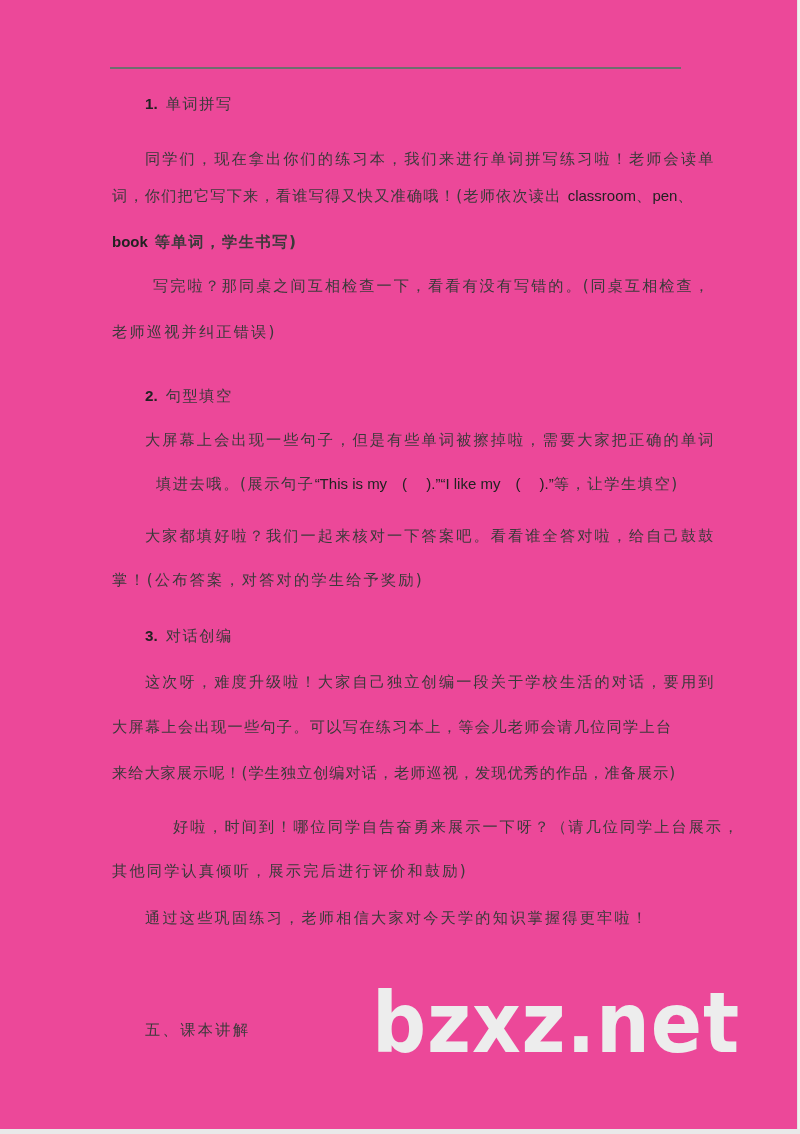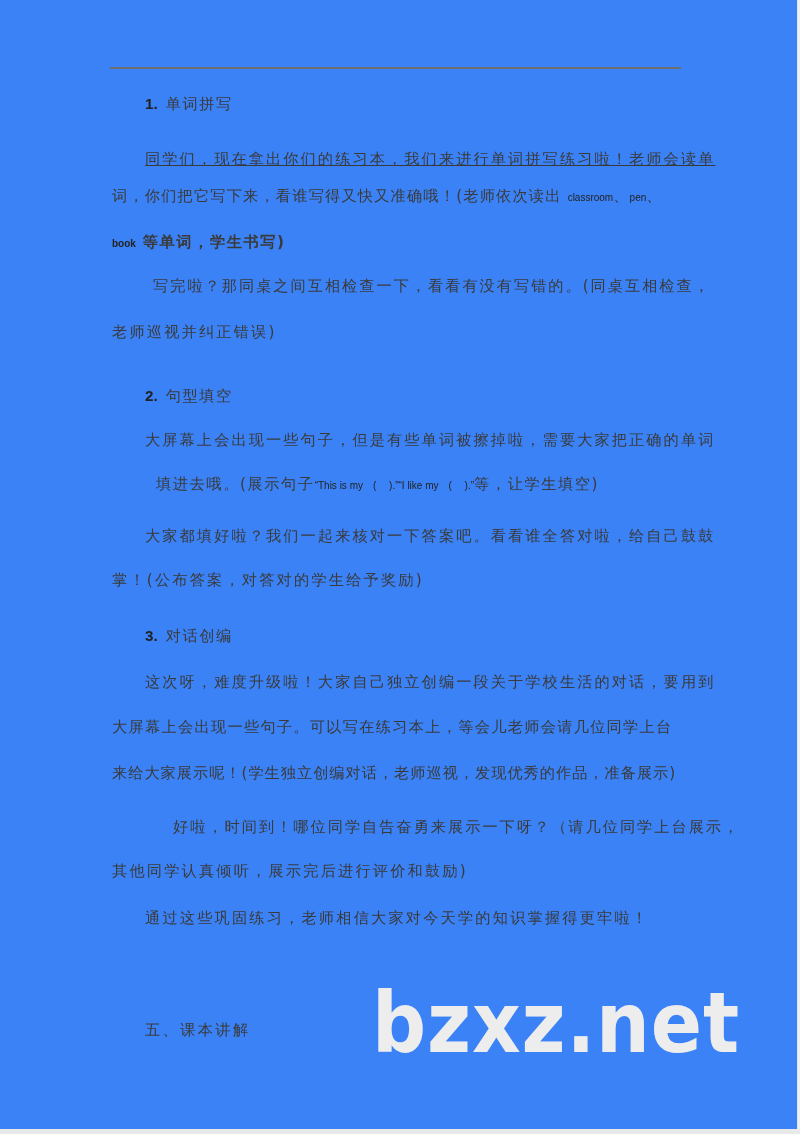--- a/index.html
+++ b/index.html
@@ -14,21 +14,21 @@
       overflow: hidden;
       font-family: "DejaVu Sans", "Liberation Sans", sans-serif;
       color: #333333;
     }
     .page {
       position: absolute;
       left: 0;
       top: 0;
       width: 797px;
       height: 1129px;
-      background: #3b82f6;
+      background: #ec4899;
       border-right: 1px solid #e4e4e4;
     }
     .bottom-band {
       position: absolute;
       left: 0;
       top: 1129px;
       width: 800px;
       height: 5px;
       background: #e9e9e9;
     }
@@ -53,21 +53,21 @@
       white-space: nowrap;
       font-size: 15.2px;
       line-height: 20px;
       color: #3a3a3a;
       letter-spacing: 1.6px;
     }
     .line .latin {
       font-family: "Liberation Sans", "DejaVu Sans", sans-serif;
       letter-spacing: 0;
       color: #222222;
-      font-size: 10px;
+      font-size: 15px;
     }
     .heading {
       position: absolute;
       white-space: nowrap;
       font-size: 15.2px;
       line-height: 20px;
       color: #3a3a3a;
       letter-spacing: 1.6px;
     }
     .heading .num {
@@ -96,21 +96,21 @@
 <body>
 
 <div class="page">
 
   <div class="header-rule"></div>
 
   <div class="heading" style="left:145px; top:94px;">
     <span class="num">1.</span><span>单词拼写</span>
   </div>
 
-  <div class="line" style="left:145px; top:149px; letter-spacing:2.1px;text-decoration:underline;">
+  <div class="line" style="left:145px; top:149px; letter-spacing:2.1px;">
     <span>同学们，现在拿出你们的练习本，我们来进行单词拼写练习啦！老师会读单</span>
   </div>
   <div class="line" style="left:112px; top:186px; letter-spacing:1.2px;">
     <span>词，你们把它写下来，看谁写得又快又准确哦！(老师依次读出 </span><span class="latin">classroom</span><span>、</span><span class="latin">pen</span><span>、</span>
   </div>
   <div class="line" style="left:112px; top:232px;font-weight:bold;">
     <span class="latin">book</span><span> 等单词，学生书写)</span>
   </div>
 
   <div class="line" style="left:153px; top:276px; letter-spacing:2.0px;text-align:center;">

